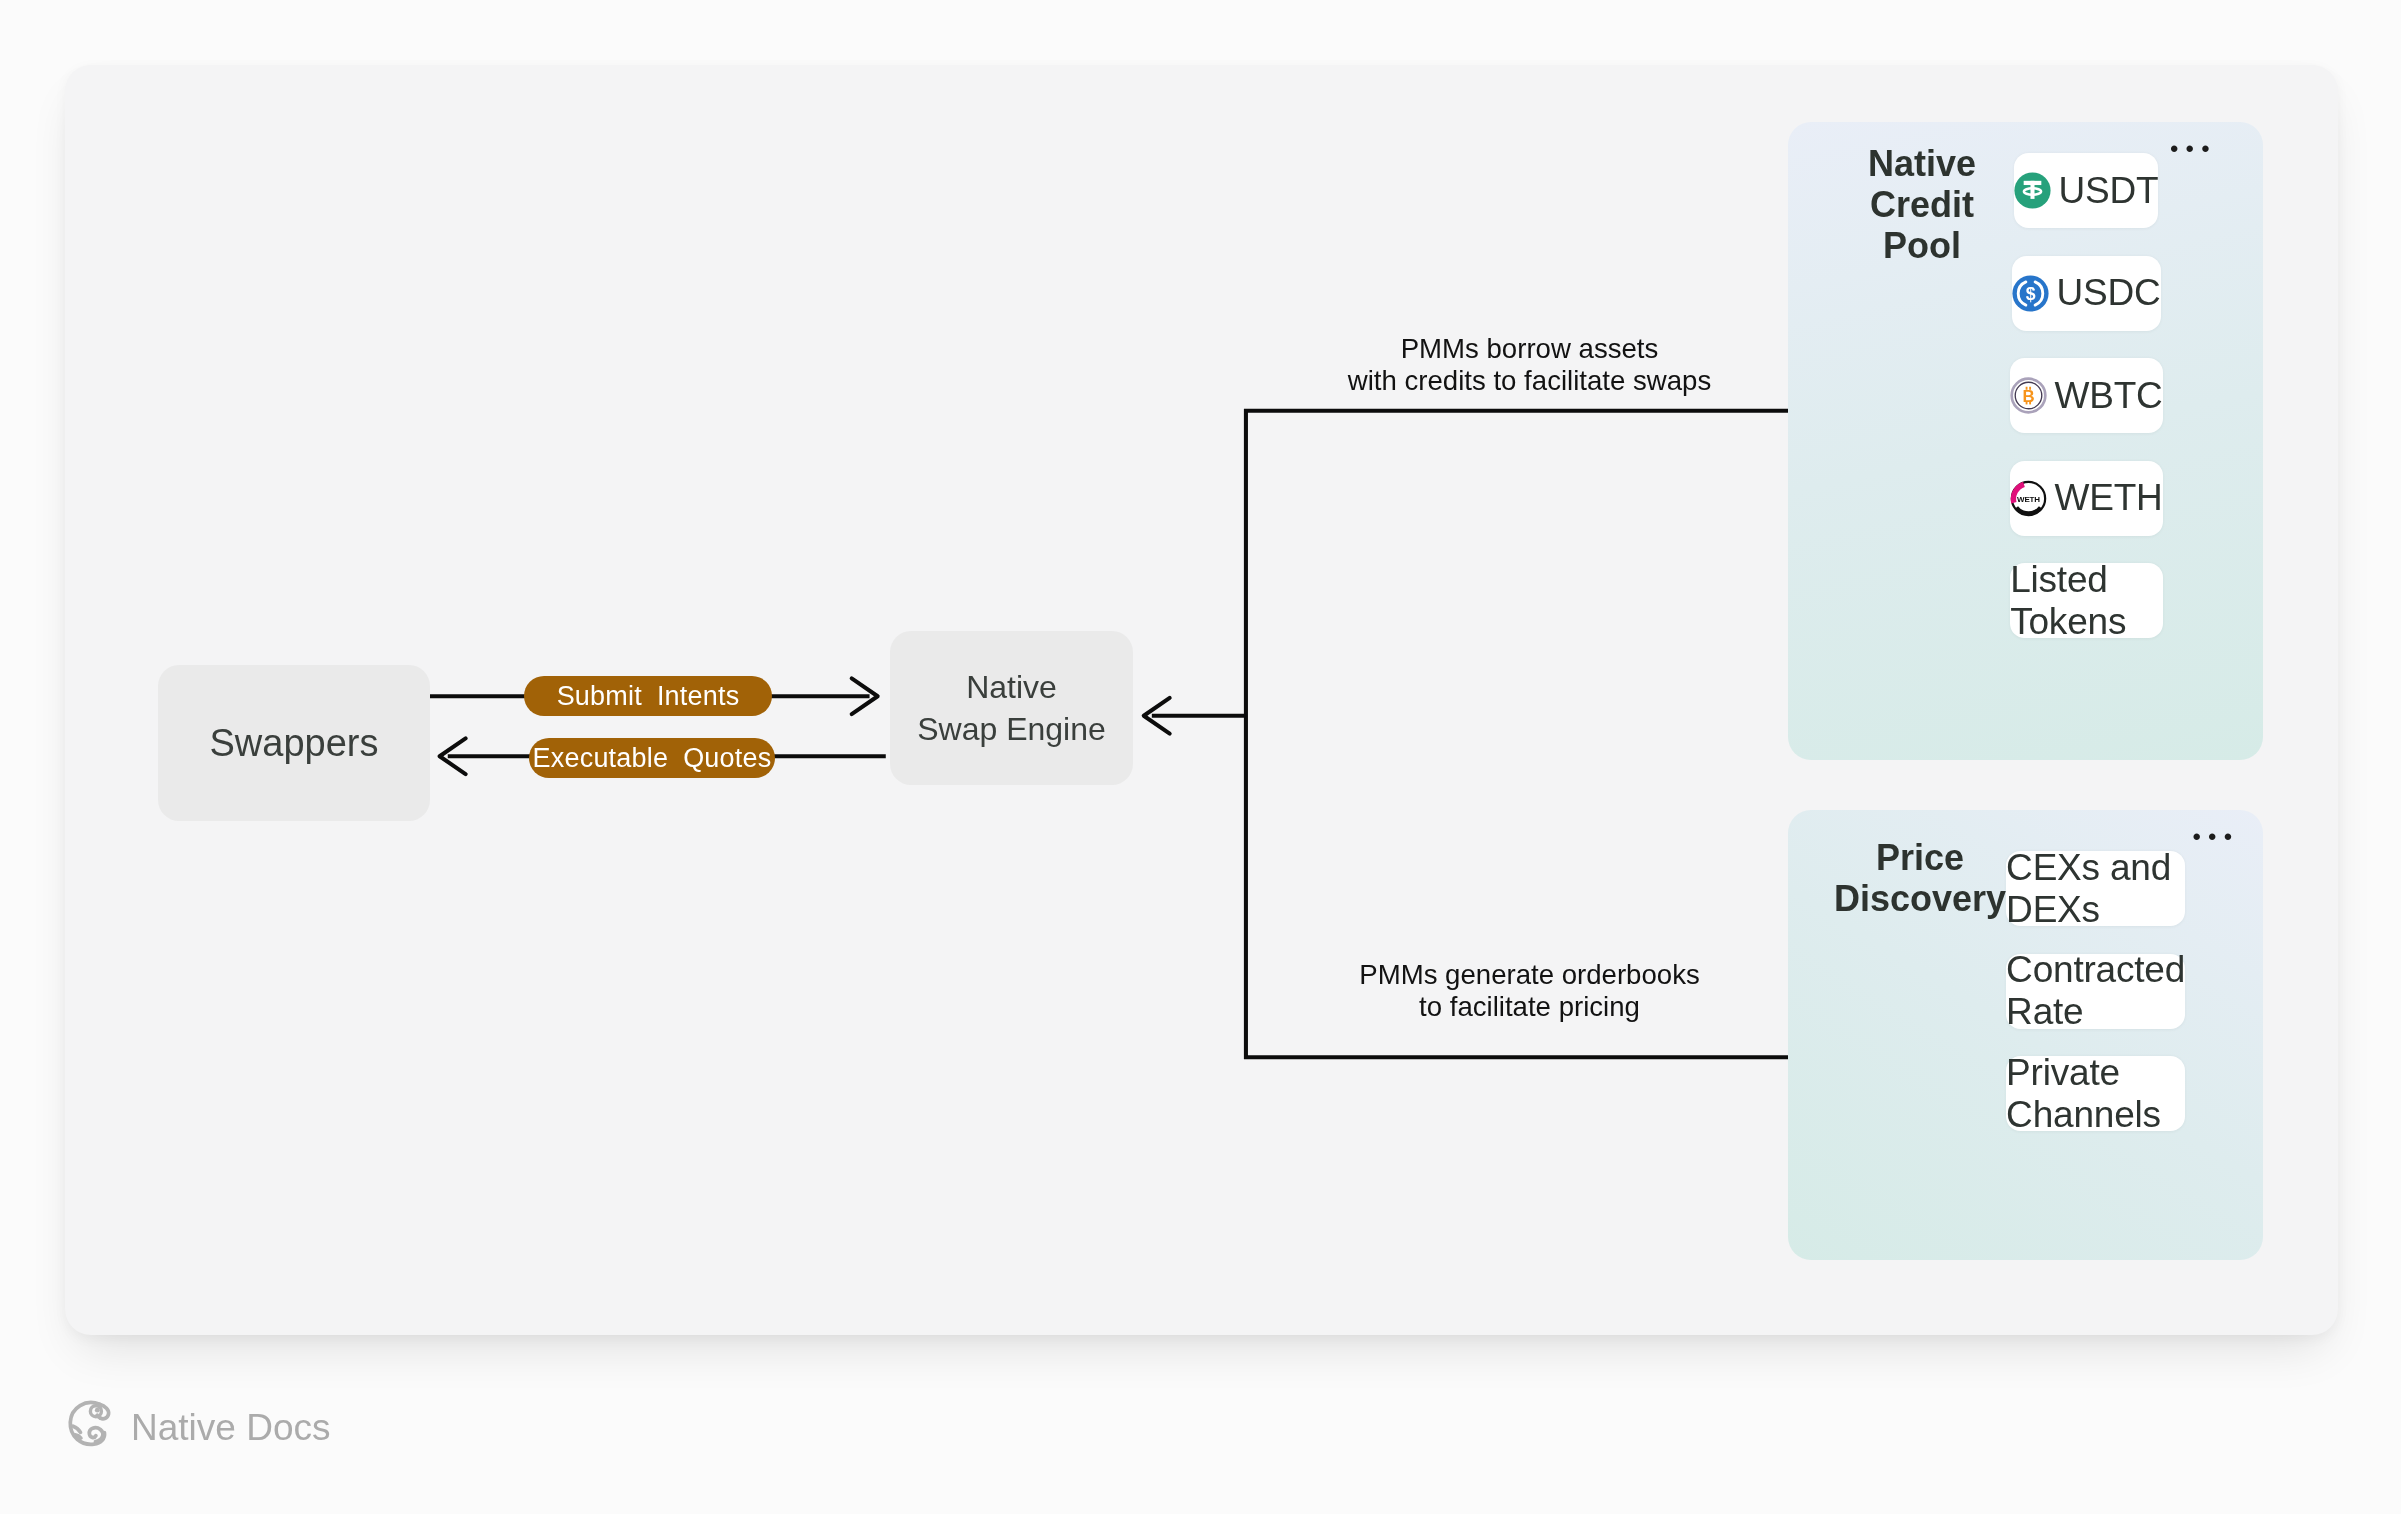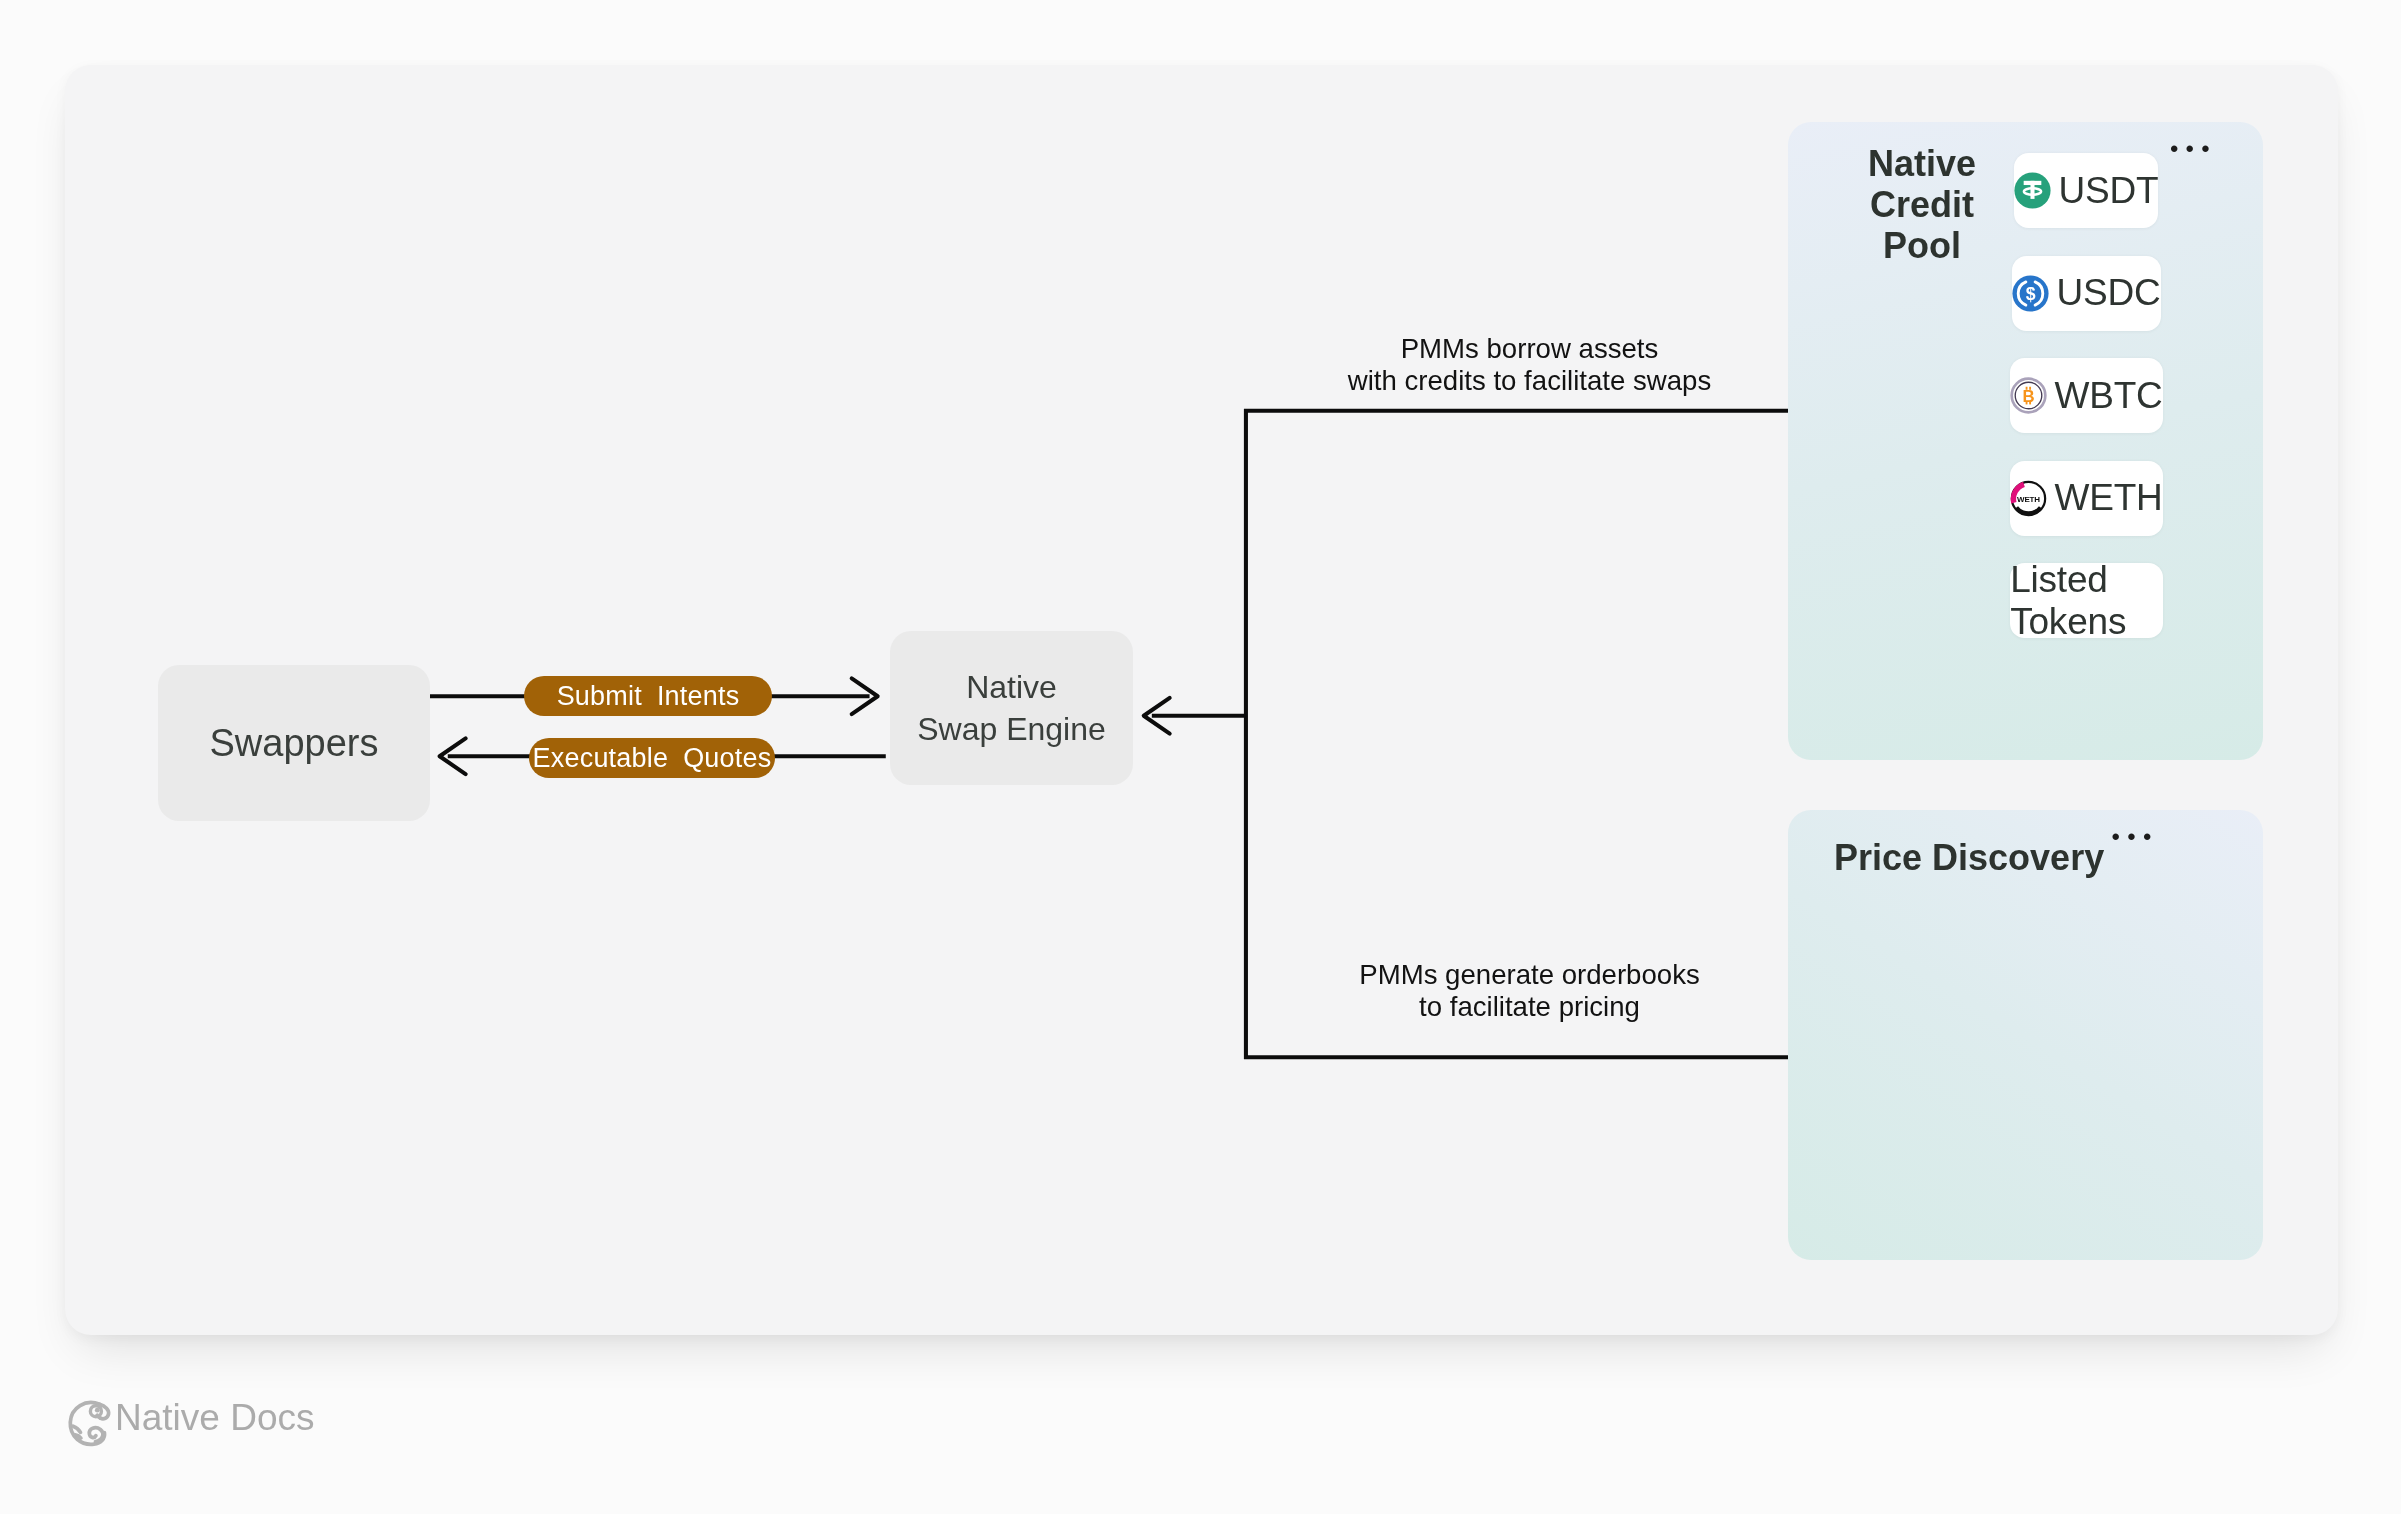--- a/index.html
+++ b/index.html
@@ -68,21 +68,21 @@
   }
   .token-icon { width:37px; height:37px; flex:0 0 auto; }
 
   .more-dots {
     text-align:center; font-size:24px; letter-spacing:7.3px; text-indent:7.3px;
     color:#1c1c1c; margin-top:13px; line-height:27.6px;
   }
 
   .footer-left {
     position:absolute; left:63px; top:1397px; height:52px; z-index:2;
-    display:flex; align-items:flex-start; 
+    display:flex; align-items:flex-end; gap:16px;
     color:#ababab; font-size:37px;
   }
   .logo { width:52px; height:52px; flex:0 0 auto; }
   .footer-right {
     position:absolute; right:65px; top:1397px; height:52px; z-index:2;
     display:flex; align-items:center; color:#ababab; font-size:38px;
   }
   .svgtext { font-family:"Liberation Sans","DejaVu Sans",sans-serif; }
 </style>
 </head>
@@ -168,20 +168,31 @@
       <div class="white-pill">
         <span>Listed Tokens</span>
       </div>
 
     </div>
     <div class="more-dots">•••</div>
   </div>
 
   <div class="panel" id="price-discovery">
     <div class="panel-title">Price Discovery</div>
+    <div class="pill-list">
+      <div class="white-pill">
+        <span>CEXs and DEXs</span>
+      </div>
+      <div class="white-pill">
+        <span>Contracted Rate</span>
+      </div>
+      <div class="white-pill">
+        <span>Private Channels</span>
+      </div>
+    </div>
     <div class="more-dots">•••</div>
   </div>
 
   <div class="footer-left">
     <svg class="logo" viewBox="0 0 64 64">
       <g stroke="#b3b3b3" fill="none" stroke-width="4.6" stroke-linecap="round">
         <path d="M45 9 C28 2 10 13 9 31 C8 49 23 60 38 58 C47 57 52 51 51 44"></path>
         <path d="M45 9 C52 11 57 16 56 21 C55 26 50 28 46 26"></path>
         <path d="M46 26 C44 25 42.5 24 42 22.5"></path>
         <path d="M40 55 C49 53 52 45 46 40 C40 35.5 31.5 38.5 32.5 45.5 C33.2 50 38.5 51.5 40.5 47.5"></path>

